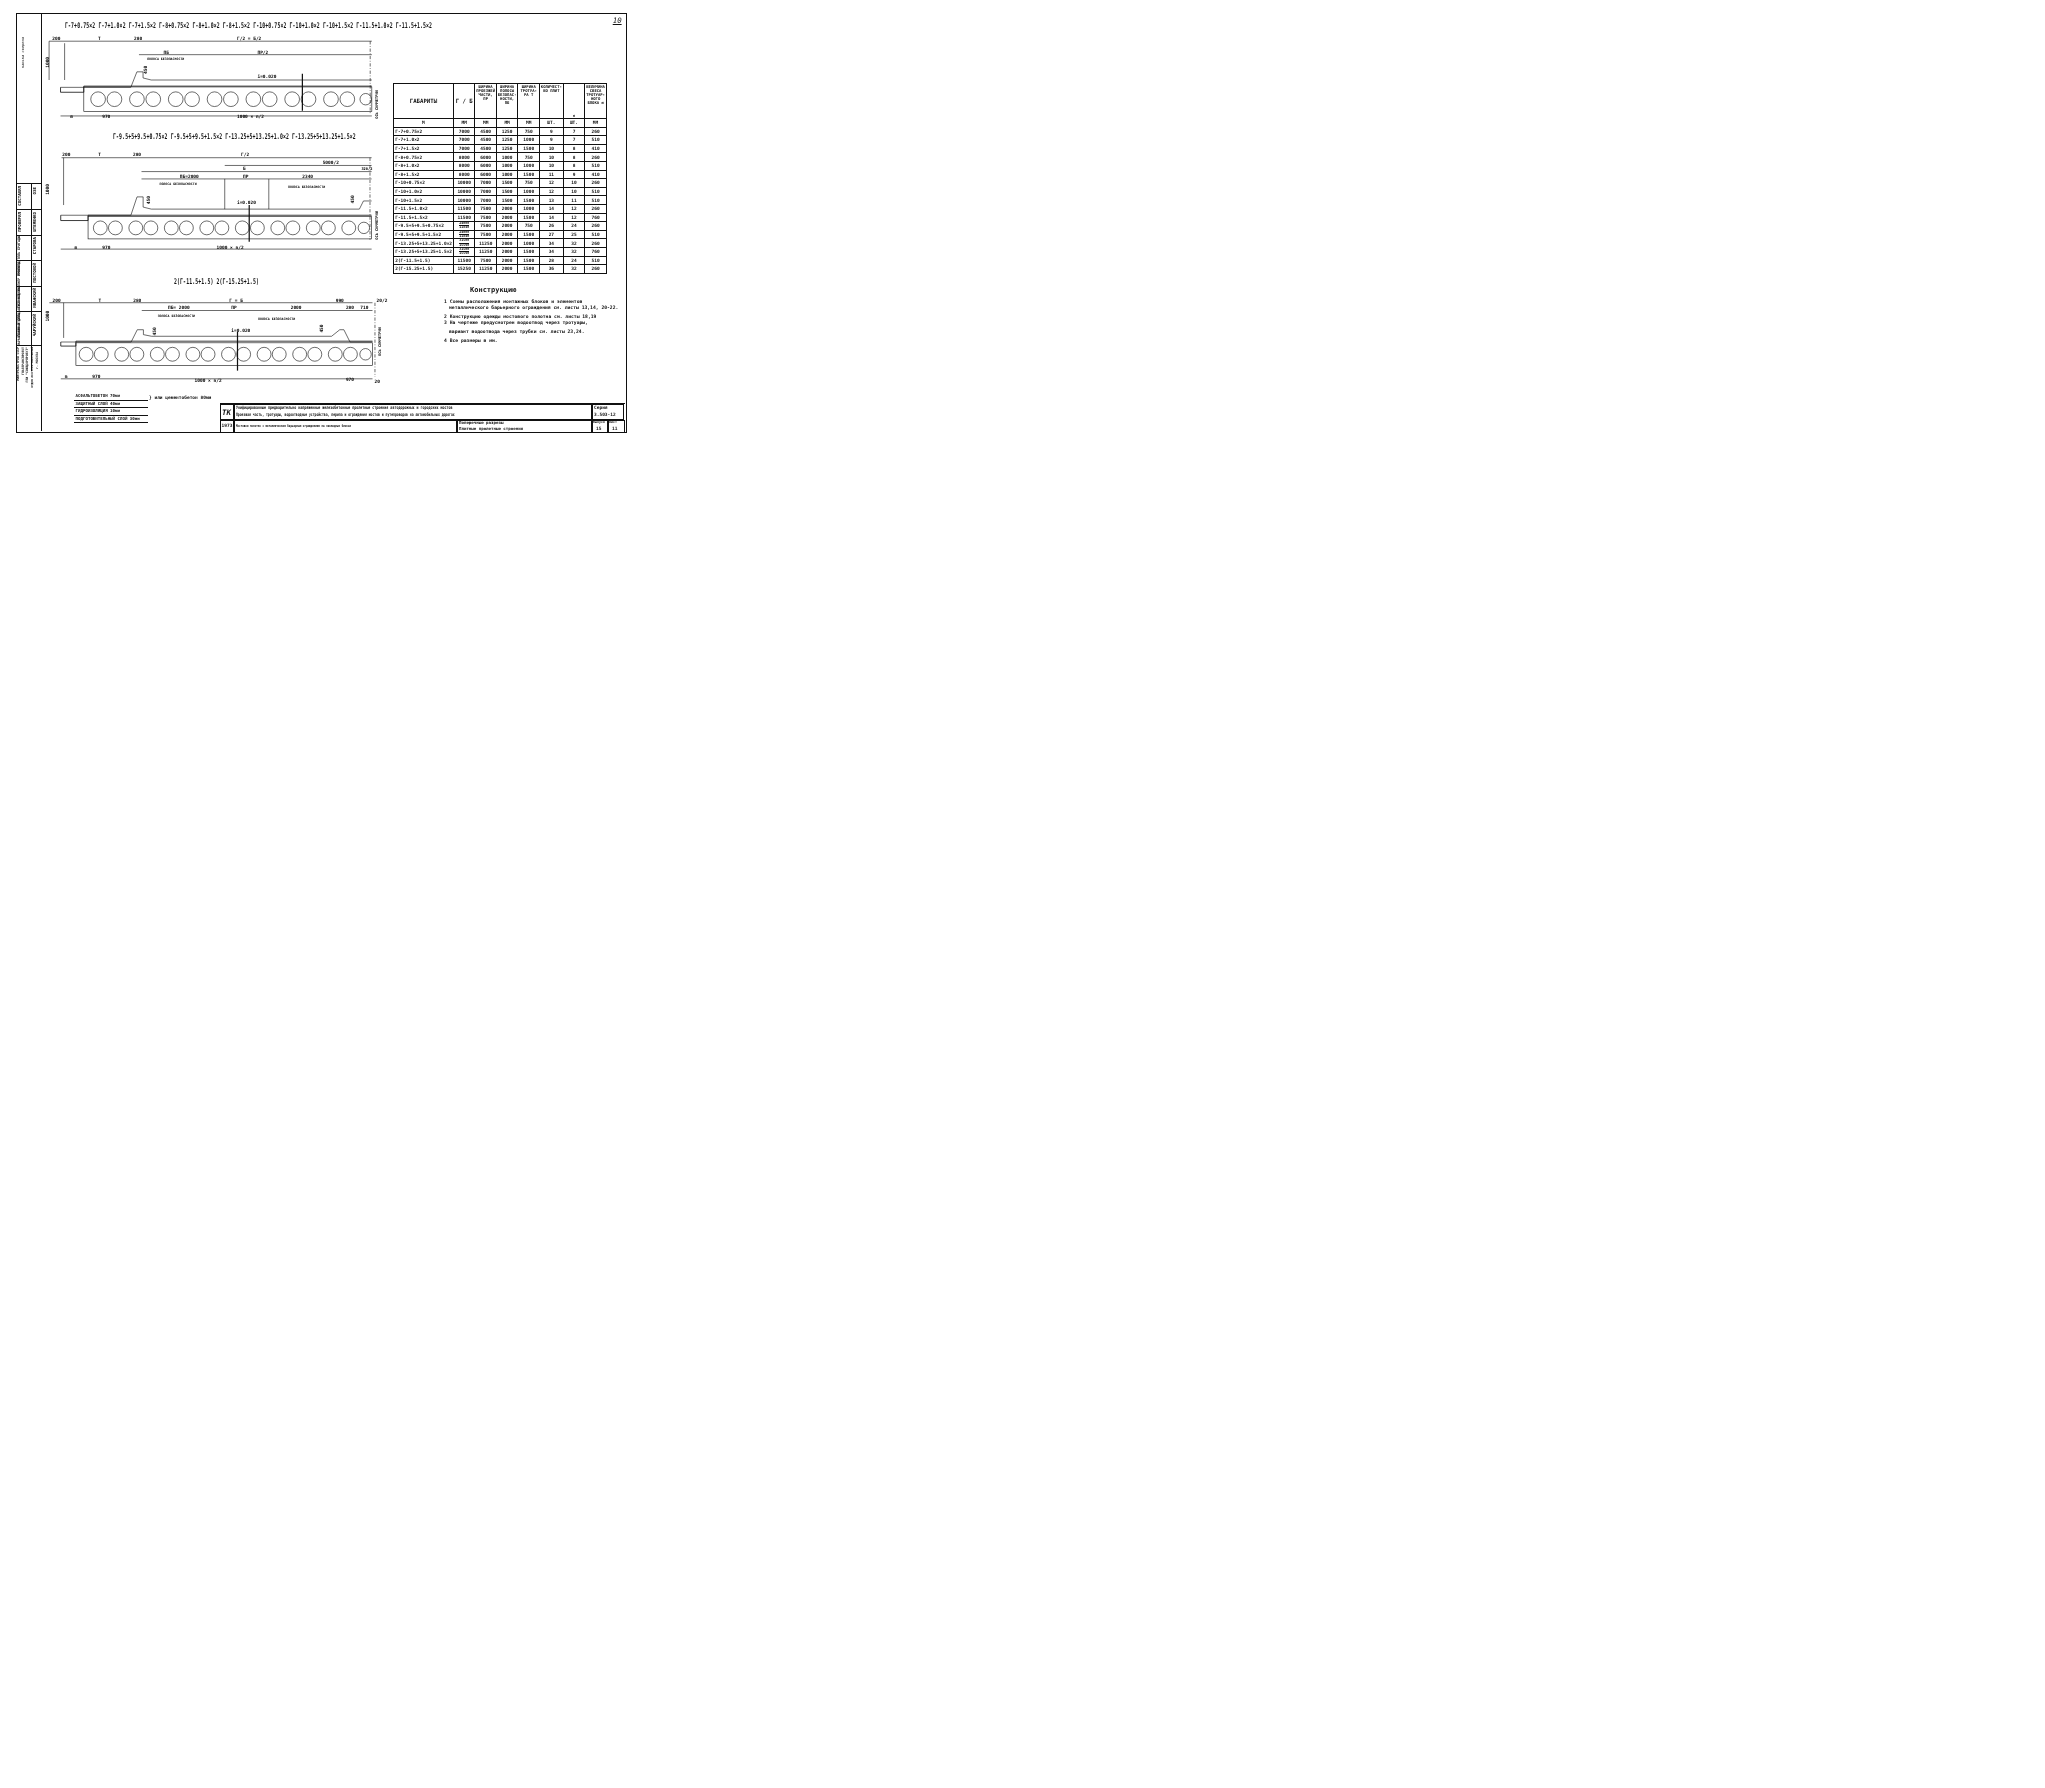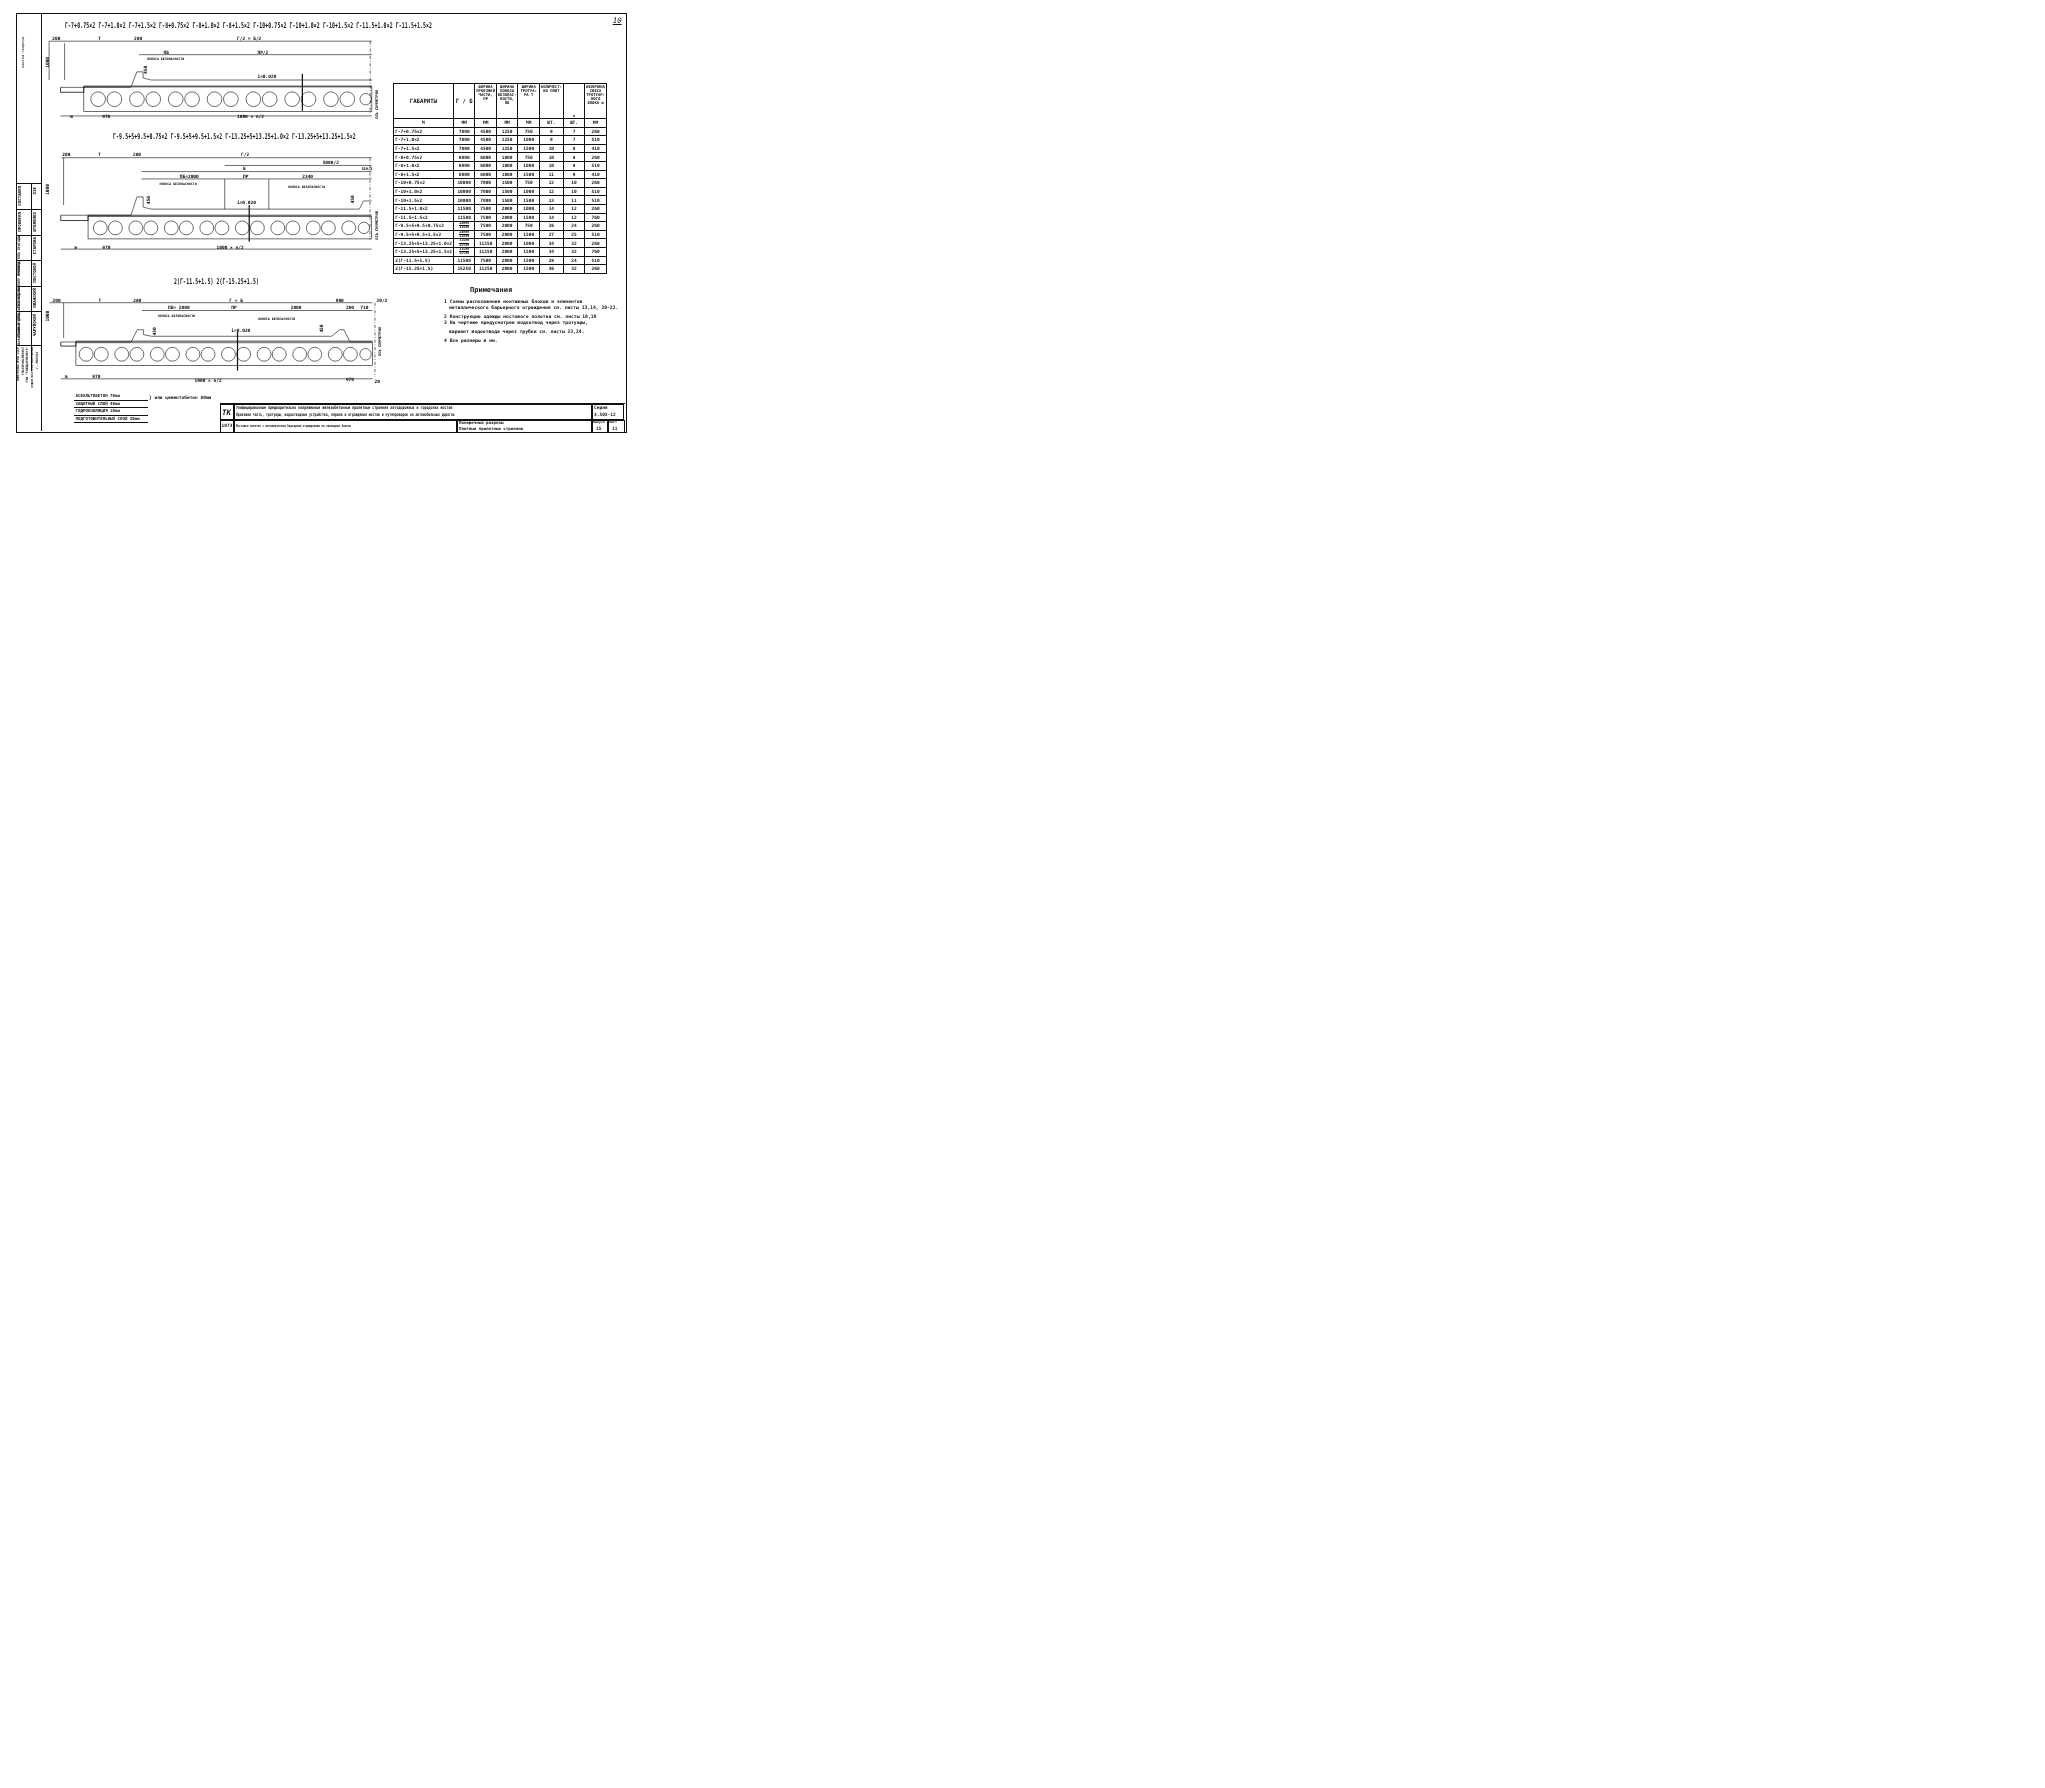--- a/index.html
+++ b/index.html
@@ -398,21 +398,21 @@
         <td>11250</td>
         <td>2000</td>
         <td>1500</td>
         <td>36</td>
         <td>32</td>
         <td>260</td>
       </tr>
     </tbody>
 </table>
 
-<div class="notes-title">Примечания</div>
+<div class="notes-title">Конструкцию</div>
 <div class="note" style="top:299px;">1 Схемы расположения монтажных блоков и элементов</div>
 <div class="note" style="top:305px;left:449px;">металлического барьерного ограждения см. листы 13,14, 20-22.</div>
 <div class="note" style="top:314px;">2 Конструкцию одежды мостового полотна   см. листы 18,19</div>
 <div class="note" style="top:320px;">3 На чертеже предусмотрен водоотвод через тротуары,</div>
 <div class="note" style="top:329px;left:449px;">вариант водоотвода через трубки   см. листы 23,24.</div>
 <div class="note" style="top:338px;">4 Все размеры в мм.</div>
 
 <div class="layers">
   <div>АСФАЛЬТОБЕТОН 70мм</div>
   <div>ЗАЩИТНЫЙ СЛОЙ 40мм</div>

